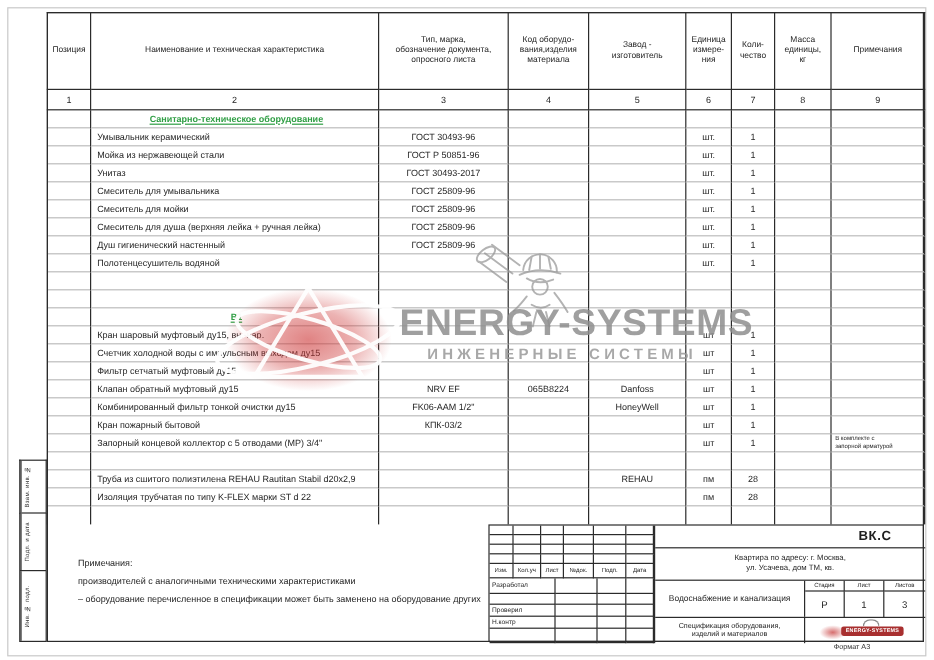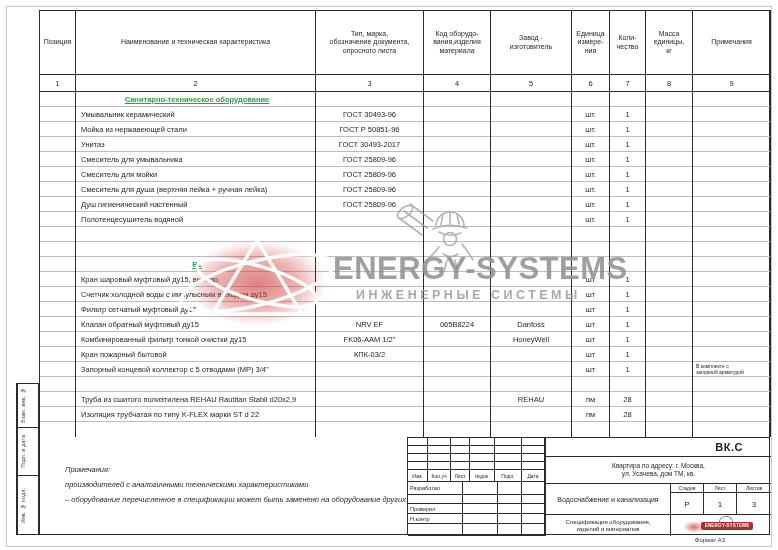--- a/index.html
+++ b/index.html
@@ -47,21 +47,21 @@
 
   
   .minilogo { position:relative; width:80px; height:16px; }
   .minilogo .glow { position:absolute; left:2px; top:3px; width:22px; height:12px; background:radial-gradient(closest-side, rgba(200,60,60,.75), rgba(200,60,60,0)); }
   .minilogo .band { position:absolute; left:20px; top:4px; width:52px; height:8px; background:#a82f2f; border-radius:2px; color:#fff; font-size:4.5px; font-weight:bold; display:flex; align-items:center; justify-content:center; letter-spacing:.2px; }
   .minilogo .hat { position:absolute; left:38px; top:-2px; width:14px; height:6px; border:1px solid #8a8a8a; border-bottom:none; border-radius:7px 7px 0 0; }
 
   .format-label { position:absolute; left:650px; top:537px; width:120px; text-align:center; font-size:6px; color:#333; }
 
   
-  .notes { position:absolute; left:65px; top:462px; width:345px; font-size:7.5px; line-height:15px;font-style:italic; }
+  .notes { position:absolute; left:65px; top:462px; width:345px; font-size:7.5px; line-height:15px; }
 
   
   .wm { pointer-events:none; }
   .atom-glow { position:absolute; left:168px; top:228px; width:178px; height:110px;
     background:radial-gradient(closest-side, rgba(205,55,55,.62) 0%, rgba(205,55,55,.38) 45%, rgba(205,55,55,0) 78%); }
   .atom-svg { position:absolute; left:168px; top:228px; }
   .brand { position:absolute; left:333px; top:251px; width:290px; font-size:31px; font-weight:bold; color:#8f8f8f; letter-spacing:.5px; opacity:.85; white-space:nowrap; }
   .brand-sub { position:absolute; left:356px; top:288px; width:260px; font-size:12.5px; font-weight:bold; color:#9a9a9a; letter-spacing:3.5px; opacity:.85; white-space:nowrap; }
   .mascot { position:absolute; left:392px; top:192px; opacity:.75; }
 </style>

